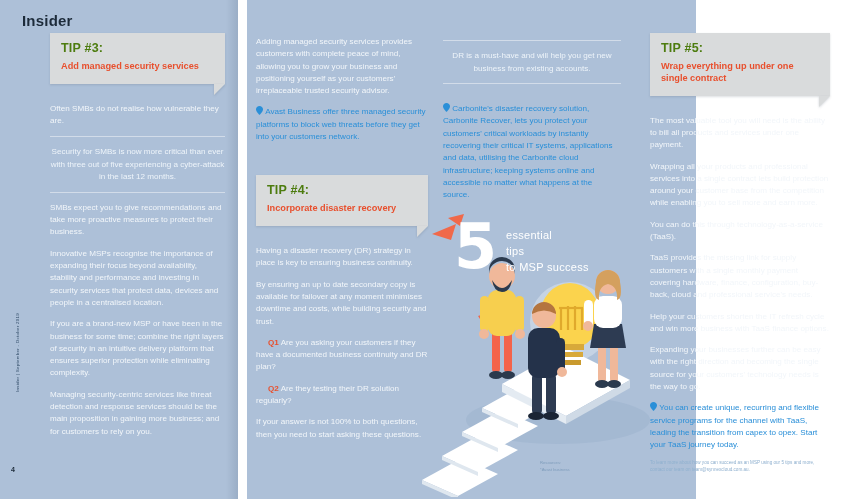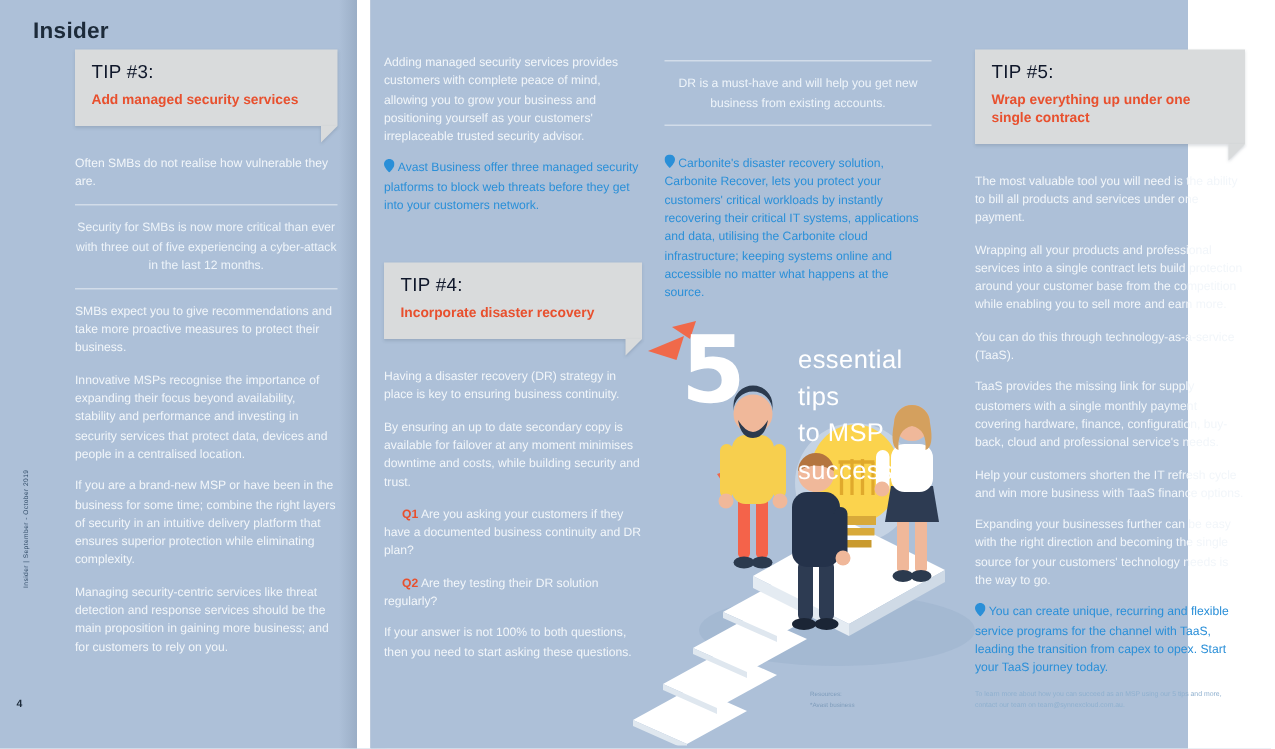--- a/index.html
+++ b/index.html
@@ -1,17 +1,17 @@
 <!DOCTYPE html>
 <html><head>
 <meta charset="utf-8">
 <style>
   html,body{margin:0;padding:0;background:#ffffff;}
   body{width:850px;height:499px;overflow:hidden;font-family:"Liberation Sans",sans-serif;}
-  #spread{position:relative;width:792px;height:499px;background:#adc0d8;}
+  #spread{position:relative;width:696px;height:499px;background:#adc0d8;}
 
   
   .page{position:absolute;top:0;bottom:0;background:#adc0d8;}
   #page-left{left:0;width:238px;}
   #gutter{position:absolute;top:0;bottom:0;left:238px;width:9px;background:#ffffff;}
   #page-right{left:247px;right:0;}
 
   
   .gutter-shadow-l{position:absolute;top:0;bottom:0;left:226px;width:12px;
     background:linear-gradient(to right,rgba(120,140,165,0) 0%,rgba(120,140,165,.35) 100%);}
@@ -31,21 +31,21 @@
   
   .col{position:absolute;top:0;}
   #col1{left:50px;width:175px;}
   #col2{left:256px;width:172px;}
   #col3{left:443px;width:178px;}
   #col4{left:650px;width:180px;}
 
   
   .tipbox{position:relative;background:#d9dbdc;padding:9px 11px 11px 11px;
     box-shadow:0 1px 2px rgba(60,75,95,.18);}
-  .tipbox .tip-num{color:#0f172a;font-weight:400;font-size:12.5px;letter-spacing:.2px;
+  .tipbox .tip-num{color:#4d7c0f;font-weight:700;font-size:12.5px;letter-spacing:.2px;
     margin:0 0 5px 0;line-height:1.1;}
   .tipbox .tip-sub{color:#e8502e;font-weight:700;font-size:9.2px;line-height:1.3;margin:0;}
   .fold{position:absolute;right:0;bottom:-11px;width:0;height:0;
     border-left:11px solid #d9dbdc;border-bottom:11px solid transparent;
     filter:drop-shadow(0 1px 1px rgba(60,75,95,.22));}
 
   
   p.body{color:#f2f6fa;font-size:8.1px;line-height:1.52;margin:0 0 9px 0;}
   p.body.blue{color:#2a8fd8;}
   .rule{height:1px;background:rgba(255,255,255,.45);margin:8px 0 9px 0;}
@@ -53,22 +53,22 @@
   .q{color:#e8502e;font-weight:700;margin-left:12px;}
   .pin{color:#2a8fd8;font-size:8px;}
   .pin svg{vertical-align:-1px;}
   p.footnote{color:#8fb0cf;font-size:4.6px;line-height:1.5;margin:9px 0 0 0;}
 
   
   #illus{position:absolute;left:418px;top:212px;width:232px;height:285px;}
   #illus svg{display:block;}
   .big5{position:absolute;left:36px;top:4px;font-size:62px;line-height:62px;
     color:#ffffff;font-weight:700;font-family:"DejaVu Sans",sans-serif;}
-  .ess{position:absolute;left:88px;top:16px;color:#ffffff;font-size:17px;
-    line-height:1.45;font-weight:400;letter-spacing:.3px;margin-left:26px;}
+  .ess{position:absolute;left:88px;top:16px;color:#ffffff;font-size:11px;
+    line-height:1.45;font-weight:400;letter-spacing:.3px;}
   .credit{position:absolute;left:122px;top:248px;font-size:4.2px;color:#7e9cbb;line-height:1.6;}
 </style>
 </head>
 <body>
 
 <div id="spread">
 
   <div class="page" id="page-left"></div>
   <div class="gutter-shadow-l"></div>
   <div id="gutter"></div>

